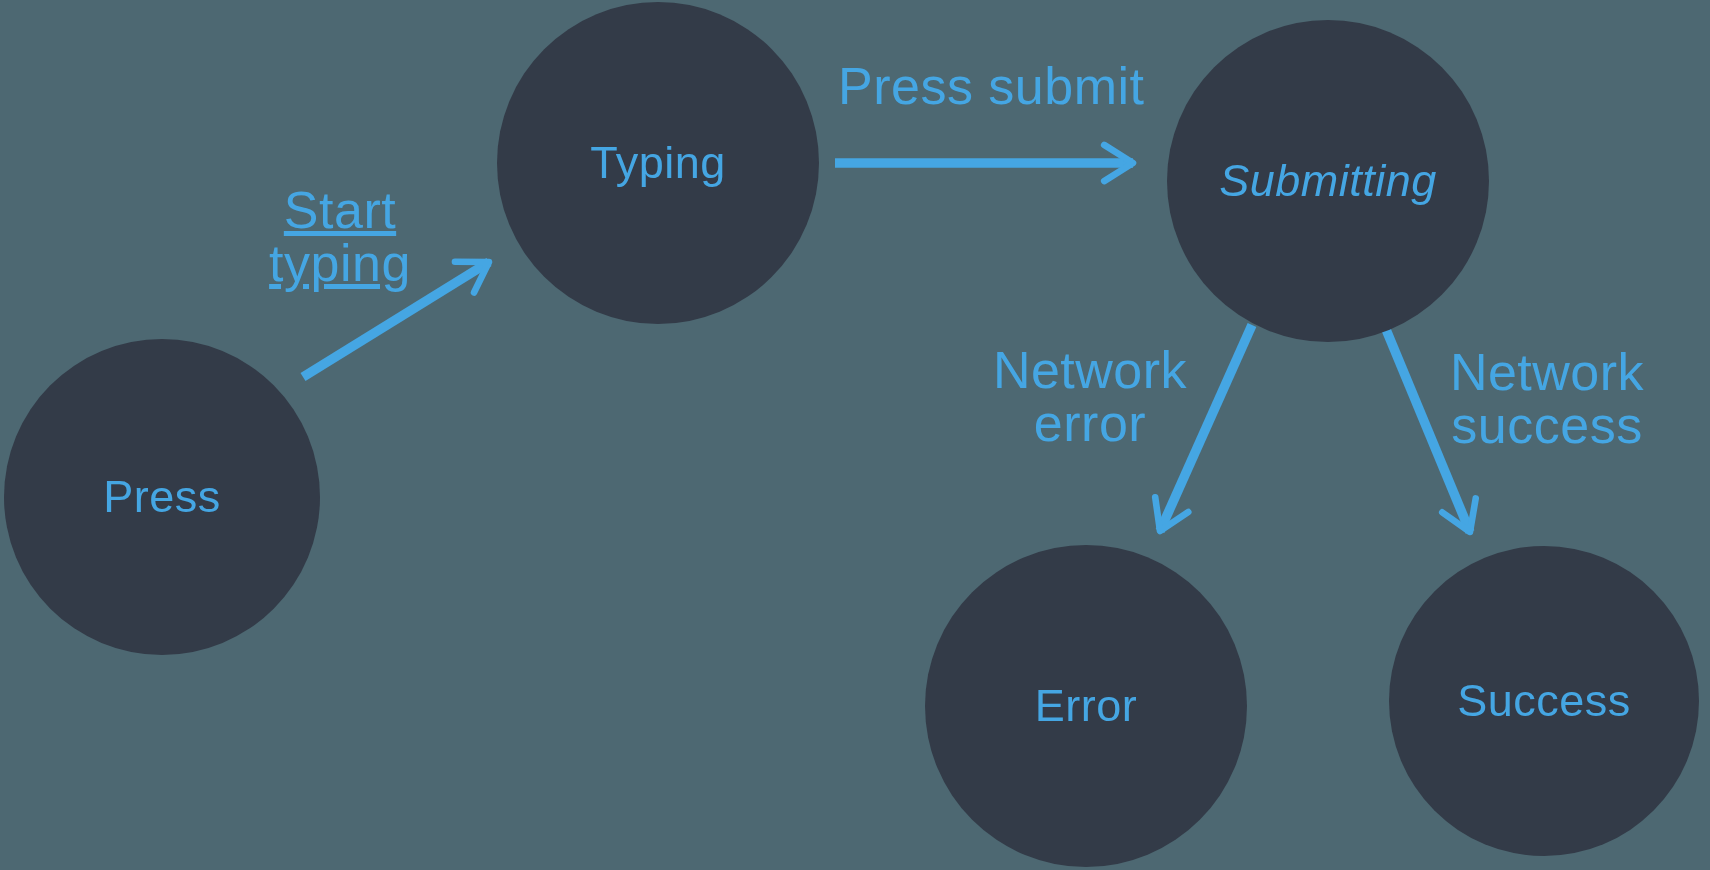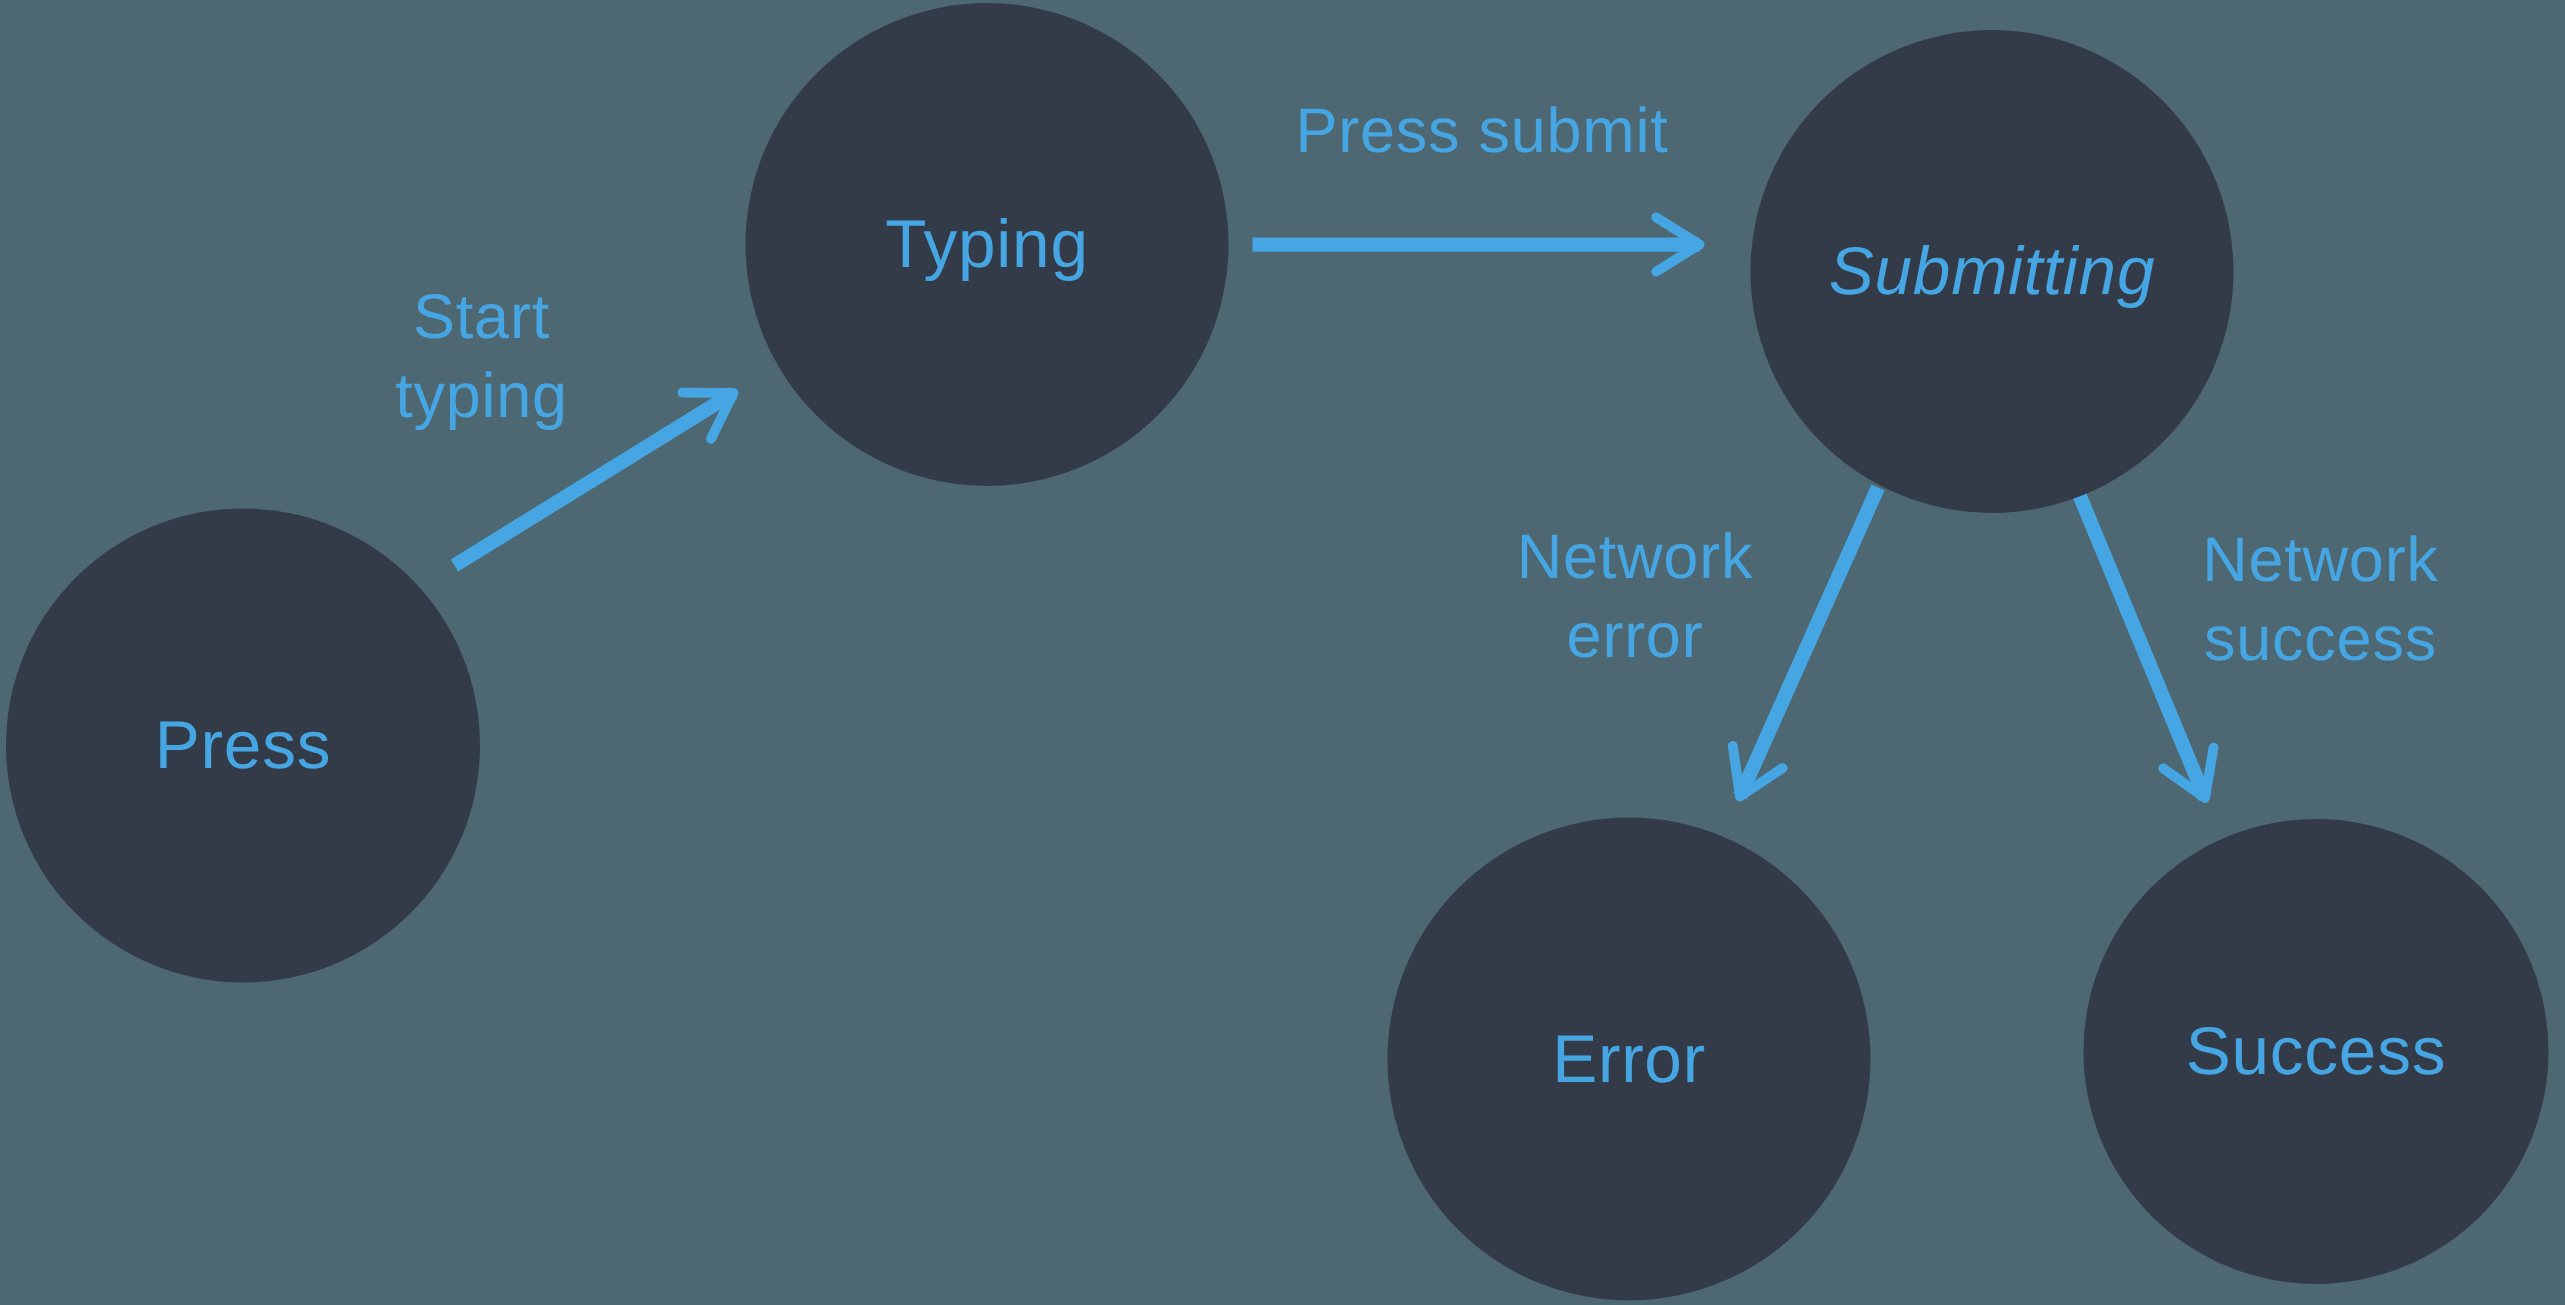--- a/index.html
+++ b/index.html
@@ -37,27 +37,27 @@
   }
   .node-empty      { left: 4px;    top: 339px; width: 316px; height: 316px; }
   .node-typing     { left: 497px;  top: 2px;   width: 322px; height: 322px; }
   .node-submitting { left: 1167px; top: 20px;   width: 322px; height: 322px; font-style: italic; }
   .node-error      { left: 925px;  top: 545px; width: 322px; height: 322px; }
   .node-success    { left: 1389px; top: 546px; width: 310px; height: 310px; }
 
   .edge-label {
     position: absolute;
     color: var(--accent);
-    font-size: 42px;
+    font-size: 52px;
     line-height: 53px;
     letter-spacing: 0.5px;
     text-align: center;
     white-space: nowrap;
   }
-  .label-start-typing    { left: 191px;  top: 184px; width: 260px; }
+  .label-start-typing    { left: 210px;  top: 184px; width: 260px; text-decoration: underline; }
   .label-press-submit    { left: 838px;  top: 60px;  width: 300px; }
   .label-network-error   { left: 950px;  top: 344px; width: 280px; }
   .label-network-success { left: 1407px; top: 346px; width: 280px; }
 
   svg.edges {
     position: absolute;
     left: 0; top: 0;
     width: 1710px;
     height: 870px;
     pointer-events: none;

